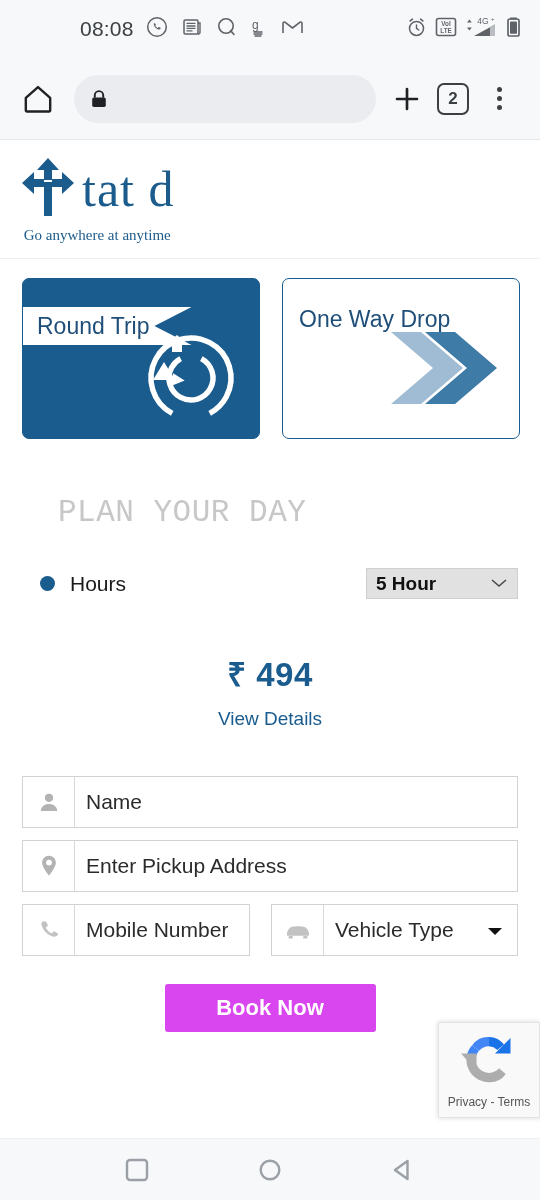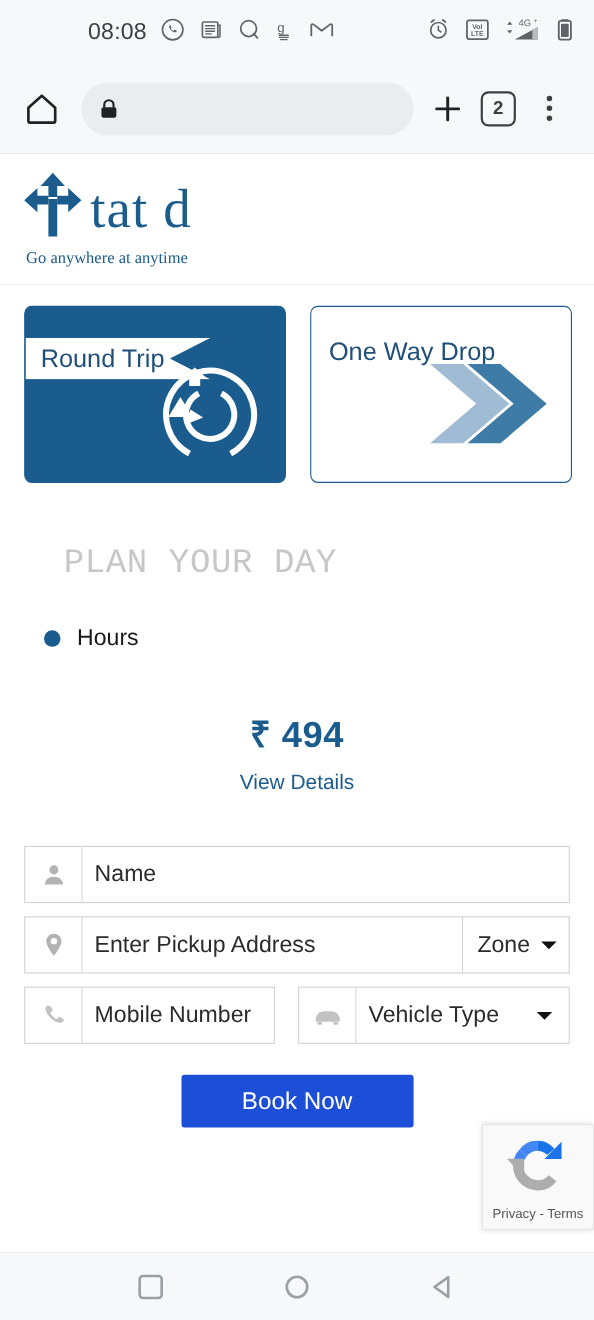--- a/index.html
+++ b/index.html
@@ -25,21 +25,21 @@
   }
   .status-left {
     display: flex; align-items: center; gap: 11px;
     margin-left: 62px;
   }
   .status-clock {
     font-size: 21px; color: #3c4043; letter-spacing: .2px;
   }
   .status-right {
     margin-left: auto;
-    display: flex; align-items: center; gap: 13px;
+    display: flex; align-items: center; gap: 7px;
   }
   .sicon { display: block; }
 
   
   .browser-bar {
     position: absolute; top: 58px; left: 0;
     width: 540px; height: 82px;
     background: #f7f8fa;
     display: flex; align-items: center;
     padding: 0 18px;
@@ -239,23 +239,23 @@
   }
   .recaptcha-text {
     font-size: 12px; color: #555; margin-top: 4px;
     white-space: nowrap;
   }
 
   
   .book-wrap { margin-top: 28px; display: flex; justify-content: center; }
   .book-btn {
     width: 211px; height: 48px;
-    background: #1d4ed8;
+    background: #d946ef;
     border: none; border-radius: 3px;
-    color: #fff; font-size: 22px; font-weight: normal;
+    color: #fff; font-size: 22px; font-weight: bold;
     font-family: "Liberation Sans", sans-serif;
     cursor: pointer;
   }
 
   
   .nav-bar {
     position: absolute; bottom: 0; left: 0;
     width: 540px; height: 62px;
     background: #f7f8fa;
     border-top: 1px solid #eceef0;
@@ -412,20 +412,28 @@
           </svg>
         </div>
       </div>
     </div>
 
     <div class="plan-title">PLAN YOUR DAY</div>
 
     <div class="hours-row">
       <span class="radio-dot"></span>
       <span class="hours-label">Hours</span>
+      <div class="hours-select">
+        <span>5 Hour</span>
+        <span class="chev-dn">
+          <svg width="18" height="12" viewBox="0 0 18 12">
+              <path d="M2 3l7 6 7-6" fill="none" stroke="#4a4a4a" stroke-width="1.6"></path>
+            </svg>
+        </span>
+      </div>
     </div>
 
     <div class="fare-block">
       <div class="fare-amount">₹ 494</div>
       <div class="fare-details">View Details</div>
     </div>
 
     <div class="form-area">
 
       <div class="frow">
@@ -442,28 +450,20 @@
 
       <div class="frow">
         <div class="fbox grow">
           <span class="ficon">
             <svg width="22" height="24" viewBox="0 0 22 24">
                 <path d="M11 1.8c-3.8 0-6.9 3-6.9 6.8 0 5 6.9 13.2 6.9 13.2s6.9-8.2 6.9-13.2c0-3.8-3.1-6.8-6.9-6.8z" fill="#b3b3b3"></path>
                 <circle cx="11" cy="8.6" r="2.9" fill="#ffffff"></circle>
               </svg>
           </span>
           <span class="fplaceholder">Enter Pickup Address</span>
-        </div>
-        <div class="fbox" style="width:97px;border-left:0;padding:0 6px 0 13px;">
-          <span class="fplaceholder" style="padding-left:0">Zone</span>
-          <span class="fcaret" style="padding-right:4px">
-            <svg width="16" height="10" viewBox="0 0 16 10">
-                <path d="M1 2h14L8 9z" fill="#111"></path>
-              </svg>
-          </span>
         </div>
       </div>
 
 
       <div class="frow">
         <div class="fbox" style="width:228px;">
           <span class="ficon">
             <svg width="24" height="24" viewBox="0 0 24 24">
                 <path d="M7.2 3.6c.6-.5 1.4-.4 1.8.3l1.7 2.7c.3.5.2 1.2-.3 1.6l-1.2 1c-.3.3-.4.7-.2 1.1a12.5 12.5 0 0 0 5 5c.4.2.8.1 1.1-.2l1-1.2c.4-.5 1.1-.6 1.6-.3l2.7 1.7c.7.4.8 1.2.3 1.8-1.3 1.5-3.3 2-5.2 1.3C11.5 17.8 6.2 12.5 4.6 7.6c-.6-1.5-.1-3.2 1.1-4.3z" fill="#c2c2c2"></path>
               </svg>

